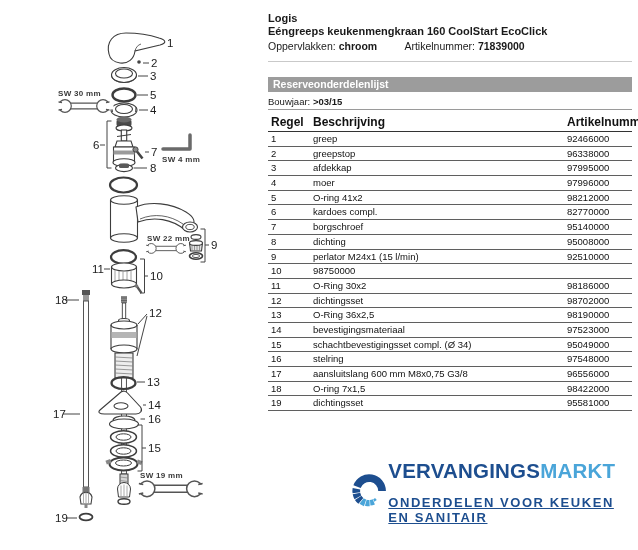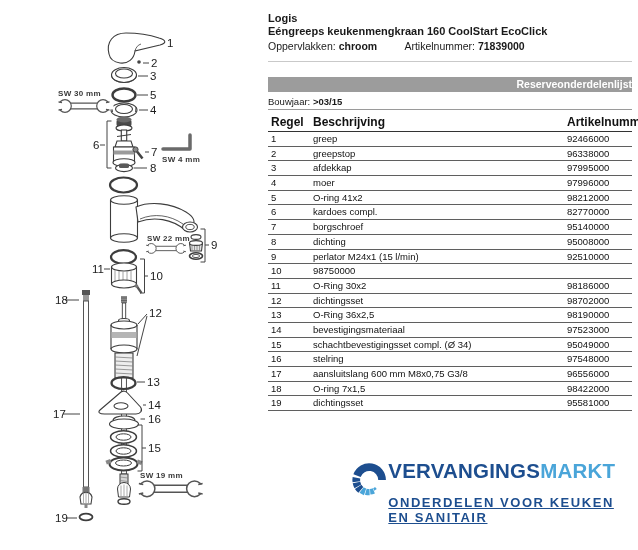--- a/index.html
+++ b/index.html
@@ -12,38 +12,38 @@
   .abs { position:absolute; left:0; }
   .brand    { top:12px; font-size:11px; font-weight:bold; }
   .product  { top:25px; font-size:11px; font-weight:bold; }
   .meta     { top:40px; font-size:10.5px; }
   .meta .lbl { font-weight:normal; }
   .meta .val { font-weight:bold; }
   .meta .gap { display:inline-block; width:22px; }
   .rule1 { top:61px; width:364px; height:1px; background:#c9c9c9; }
   .graybar {
     top:77px; width:364px; height:15px; background:#9c9c9c; color:#ffffff;
-    font-size:10.5px; font-weight:bold; line-height:15px; padding-left:5px; box-sizing:border-box;text-align:right;
+    font-size:10.5px; font-weight:bold; line-height:15px; padding-left:5px; box-sizing:border-box;
   }
   .bouwjaar { top:96px; font-size:9.5px; }
   .bouwjaar .val { font-weight:bold; }
   .rule2 { top:109px; width:364px; height:1px; background:#9a9a9a; }
   .ptable { top:116px; width:364px; font-size:9.5px; color:#111; }
   .thead {
     display:grid; grid-template-columns:45px 254px 65px;
     font-size:12px; font-weight:bold; height:15px; line-height:13px;
     border-bottom:1.5px solid #333;
   }
   .trow {
     display:grid; grid-template-columns:45px 254px 65px;
     height:13.7px; line-height:14px; border-bottom:1px solid #5f5f5f;
     overflow:hidden; white-space:nowrap;
   }
   .c-regel { padding-left:3px; }
-  .logo { position:absolute; left:351px; top:456px; display:flex; align-items:flex-start; }
+  .logo { position:absolute; left:351px; top:456px; display:flex; align-items:center; }
   .logo-text { margin-left:1px; padding-top:4px; }
   .logo-name { font-size:20.5px; font-weight:bold; letter-spacing:0.2px; line-height:22px; }
   .logo-name .nm2 { font-weight:bold; }
   .logo-tagline { font-size:13px; font-weight:bold; letter-spacing:1.55px; margin-top:13px;text-decoration:underline; }
   svg text { font-family:"Liberation Sans", sans-serif; }
   .plabel { font-size:11.5px; fill:#1c1c1c; }
   .swlabel { font-size:8px; font-weight:bold; fill:#3a3a3a; letter-spacing:0.3px; }
 </style>
 </head>
 <body>

